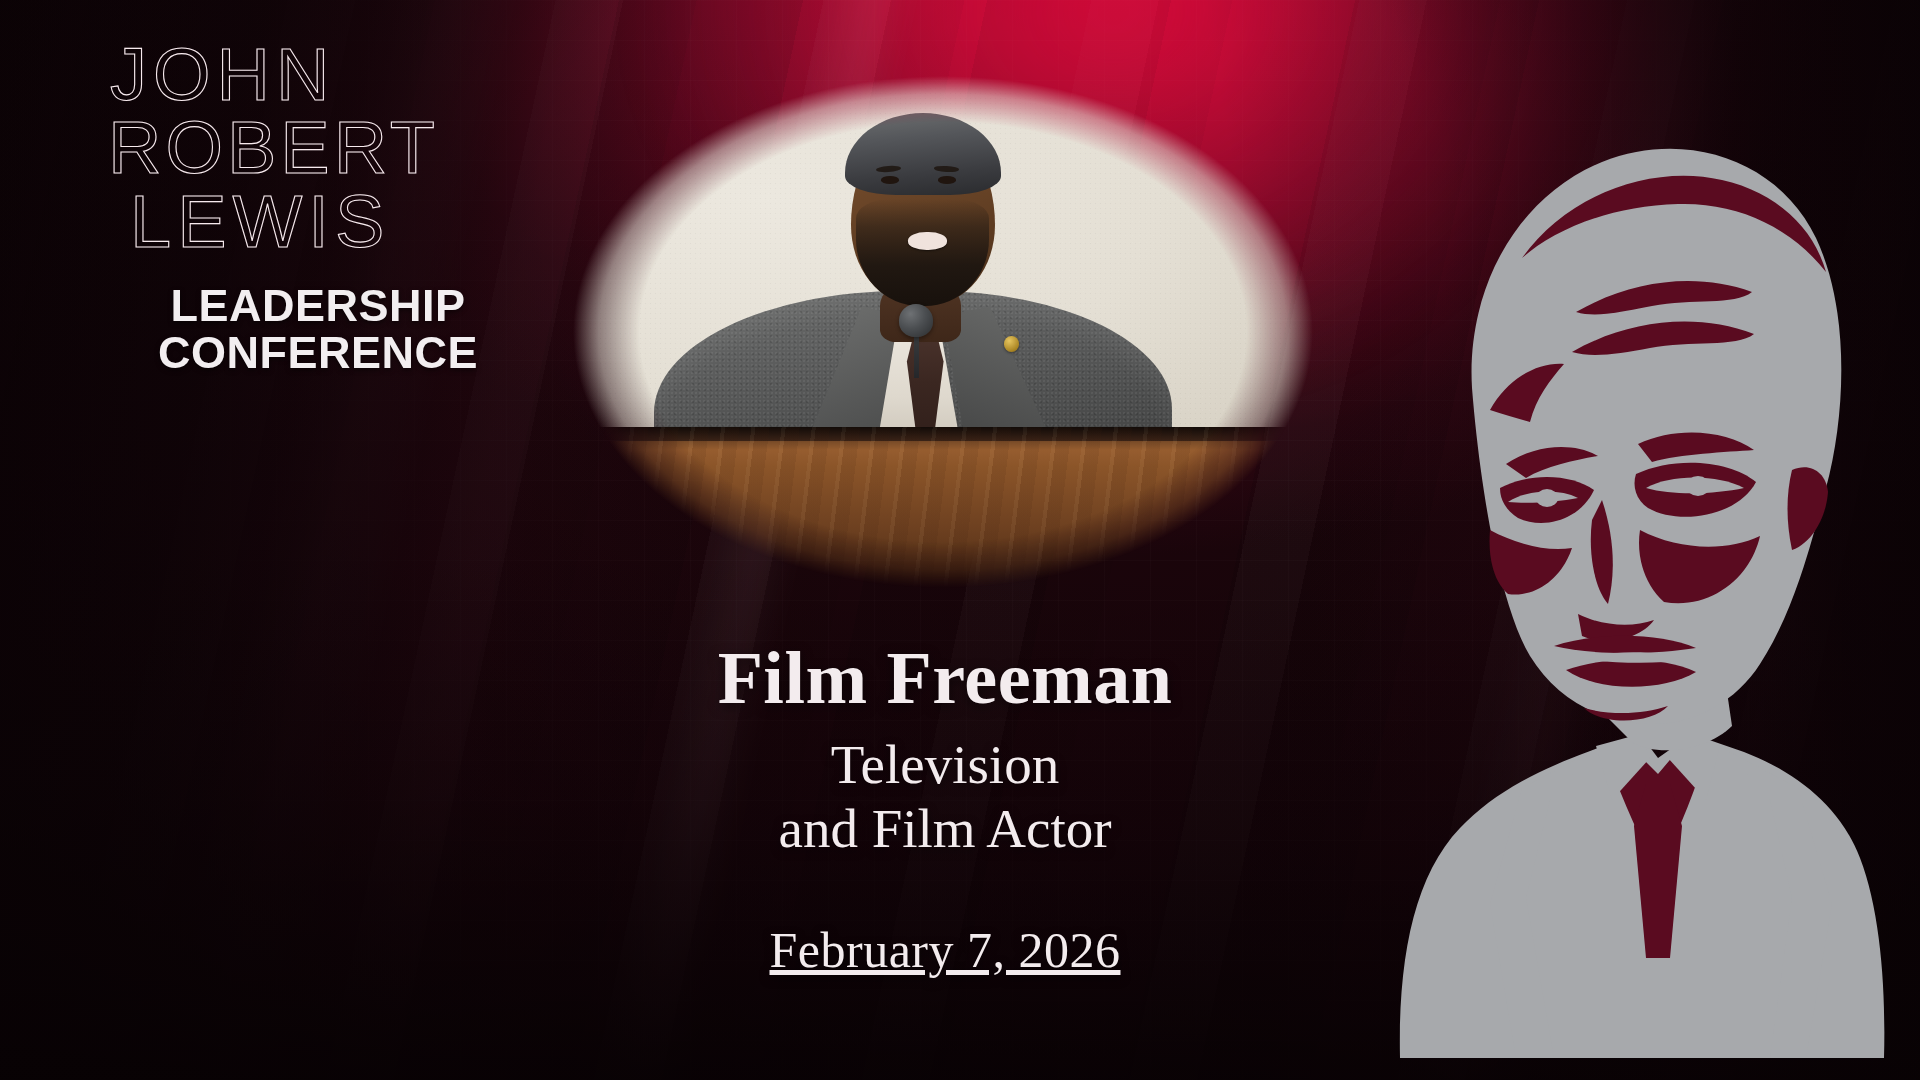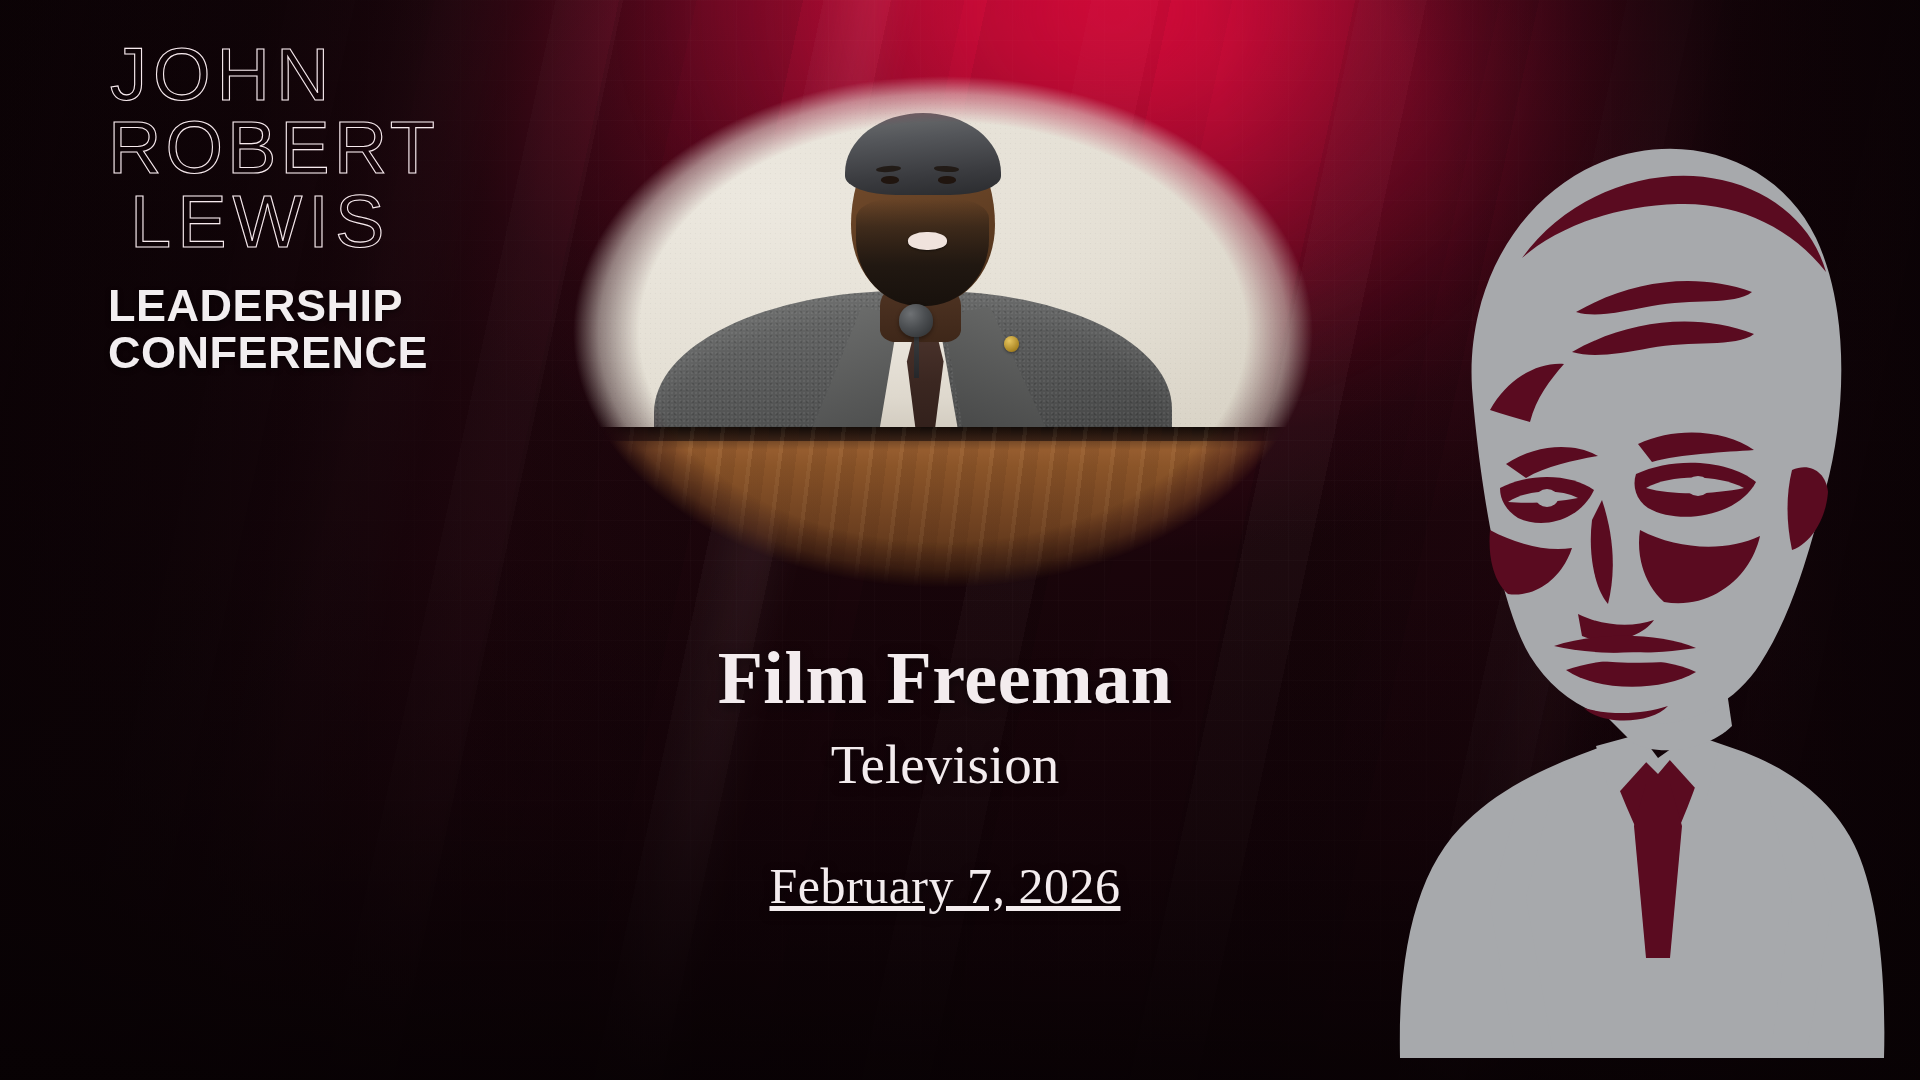--- a/index.html
+++ b/index.html
@@ -141,20 +141,21 @@
 
   .logo-bold {
     margin-top: 24px;
     font-family: "Liberation Sans", sans-serif;
     font-weight: 700;
     font-size: 45px;
     line-height: 1.06;
     letter-spacing: 0.5px;
     color: #f2eef0;
     text-shadow: 0 2px 5px rgba(0,0,0,0.55);
+    text-align: center;
   }
   .logo-bold span { display: block; }
 
   
   .video-wrap {
     position: absolute;
     left: 573px;
     top: 76px;
     width: 740px;
     height: 512px;
@@ -463,20 +464,21 @@
       </div>
       <div class="v-podium"></div>
       <div class="v-soften"></div>
     </div>
   </div>
 
   <div class="speaker">
     <div class="sp-name">Film Freeman</div>
     <div class="sp-title">
       <span>Television</span>
+      <span>and Film Actor</span>
     </div>
     <div class="sp-date">February 7, 2026</div>
   </div>
 
   <div class="portrait">
     <svg viewBox="0 0 560 1000" xmlns="http://www.w3.org/2000/svg" aria-hidden="true">
       <g fill="#a7a9ac">
 
         <path d="M60 1000 C58 900 74 818 120 770 C160 728 214 706 258 690
                  L300 676 L318 700 L352 676 L404 694 C456 714 500 748 520 800

